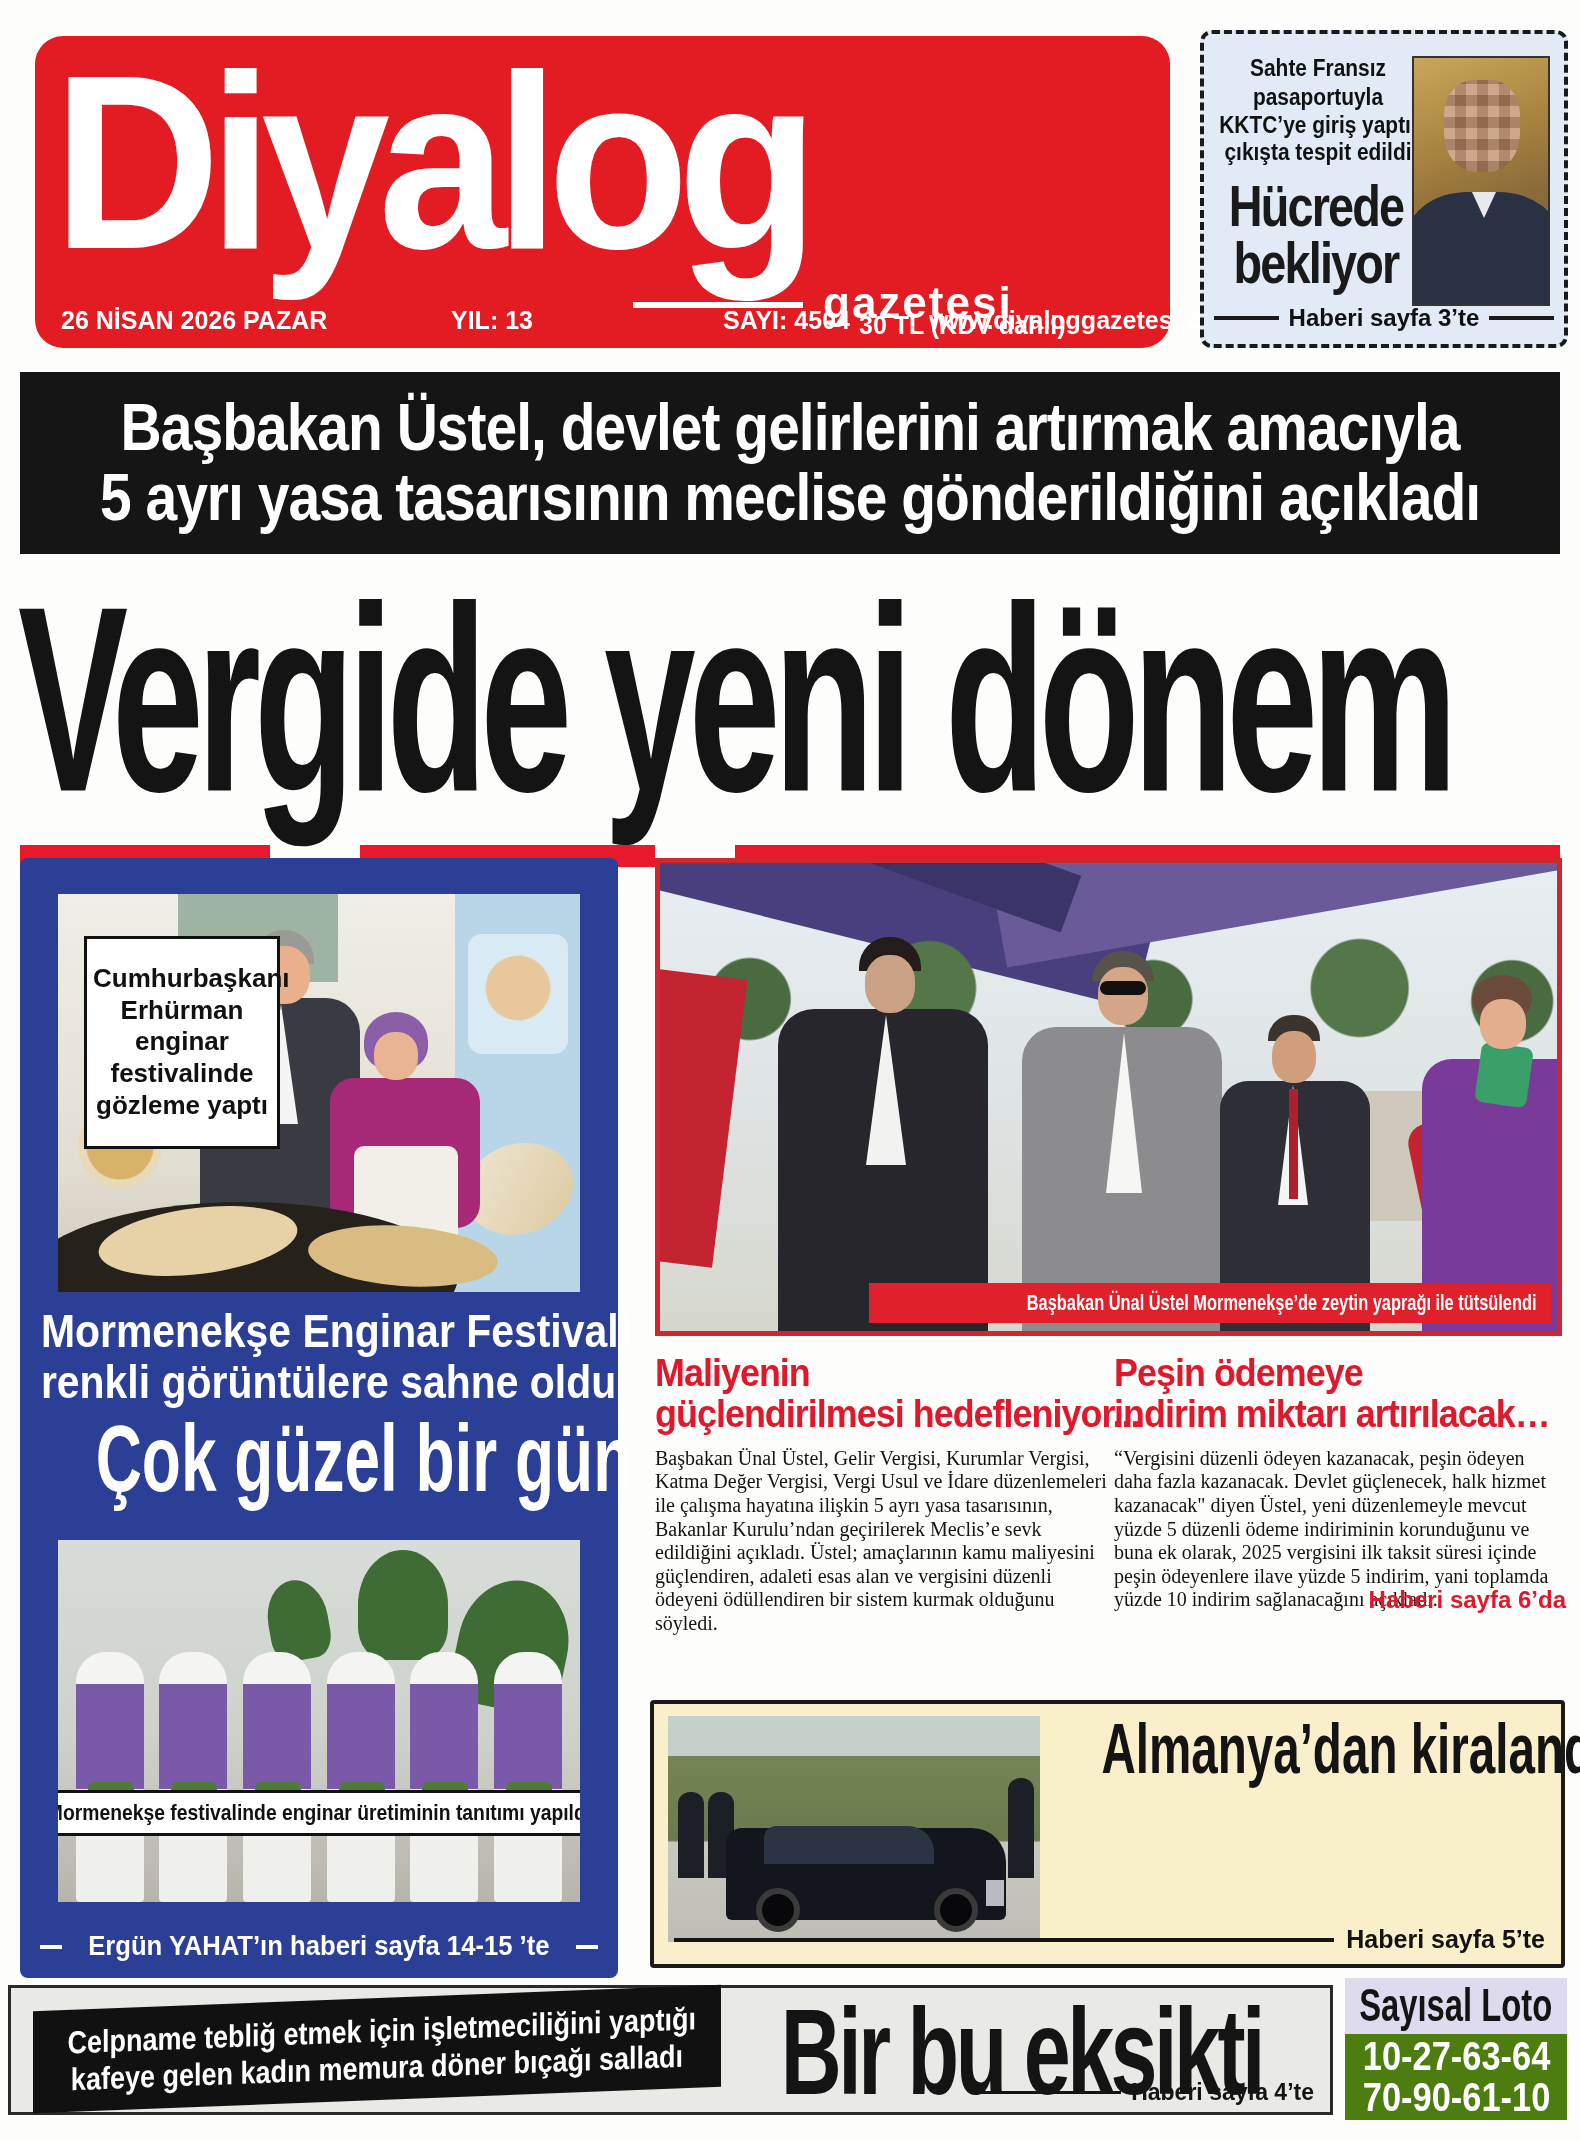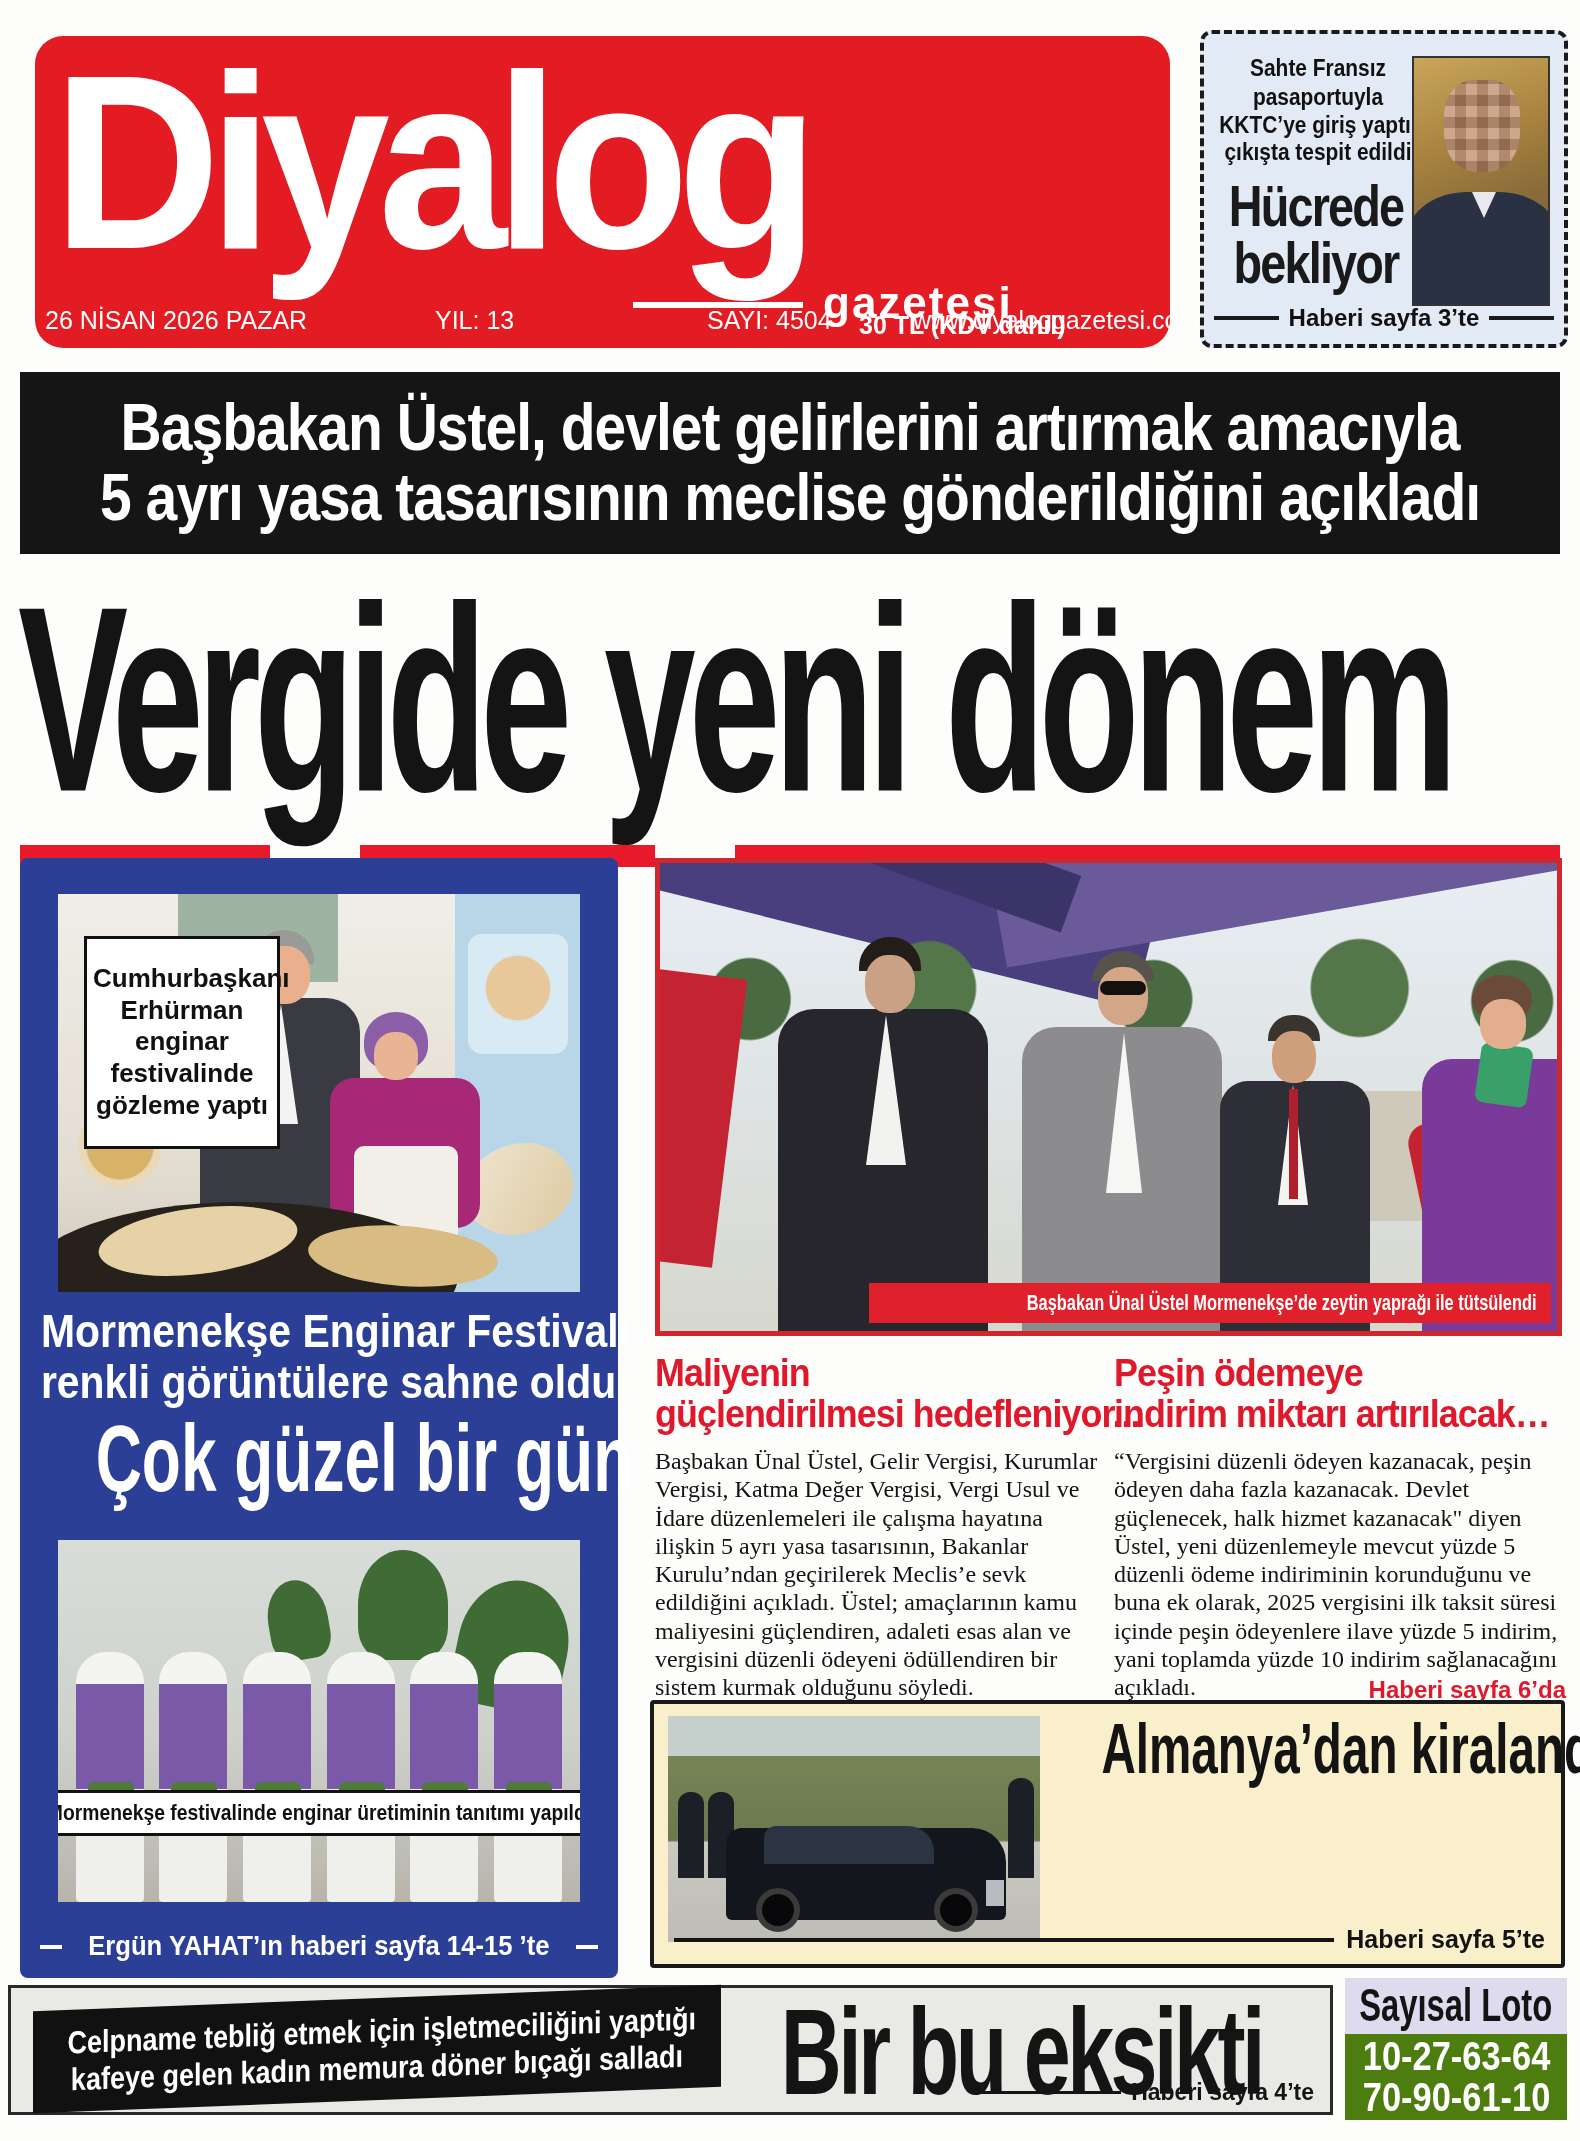--- a/index.html
+++ b/index.html
@@ -16,21 +16,21 @@
   .logo {
     position:absolute; left:18px; top:2px; color:#fff; font-weight:bold;
     font-size:232px; line-height:1; letter-spacing:-12px;
     transform:scale(1.0,1.07); transform-origin:left top; white-space:nowrap;
   }
   .sublogo {
     position:absolute; left:788px; top:242px; color:#fff; font-weight:bold;
     font-size:44px; letter-spacing:2px;
   }
   .sublogo-line { position:absolute; left:598px; top:266px; width:170px; height:6px; background:#fff; }
-  .mast-row { position:absolute; left:0; bottom:8px; width:100%; height:34px; color:#fff; font-weight:normal; font-size:25px; }
+  .mast-row { position:absolute; left:16px; bottom:8px; width:100%; height:34px; color:#fff; font-weight:bold; font-size:25px; }
   .mast-row span { position:absolute; white-space:nowrap; }
   .m-date  { left:10px; }
   .m-year  { left:400px; }
   .m-issue { left:672px; }
   .m-site  { left:878px; } 
   .m-price2 { position:absolute; left:824px; bottom:8px; color:#fff; font-weight:bold; font-size:25px; white-space:nowrap; }
   
   .top-story {
     position:absolute; left:1200px; top:30px; width:368px; height:318px;
     background:#e2eaf5; border:4px dashed #1a1a1a; border-radius:12px;
@@ -178,21 +178,21 @@
   .cw-scarf { position:absolute; left:818px; top:182px; width:52px; height:60px; background:#3aa06a; border-radius:8px; transform:rotate(8deg); }
   .cw-body { position:absolute; left:762px; top:196px; width:180px; height:290px; border-radius:30px 30px 0 0; background:#7a3a9a; }
   .ccap { position:absolute; right:6px; bottom:8px; background:#e0202a; padding:8px 14px; }
   .ccap span { display:inline-block; color:#fff; font-weight:bold; font-size:21px; white-space:nowrap;
     transform:scale(0.78,1.05); transform-origin:right center; }
   
   .col { position:absolute; top:1352px; width:452px; }
   .colL { left:655px; } .colR { left:1114px; }
   .col-h { color:#e0182c; font-weight:bold; font-size:37px; line-height:1.12; letter-spacing:-1px; }
   .col-h div { transform:scale(0.97,1.05); transform-origin:left center; white-space:nowrap; }
-  .col-b { margin-top:12px; font-family:"Liberation Serif", serif; font-size:24px; line-height:1.18; color:#141414; }
+  .col-b { margin-top:12px; font-family:"Liberation Serif", serif; font-size:20px; line-height:1.18; color:#141414; }
   .col-ref { text-align:right; color:#e0182c; font-weight:bold; font-size:24px; margin-top:-26px; }
   
   .limobox {
     position:absolute; left:650px; top:1700px; width:915px; height:268px;
     background:#f9f0cb; border:4px solid #1a1a1a; border-radius:4px;
   }
   .limophoto { position:absolute; left:14px; top:12px; width:372px; height:226px; overflow:hidden;
     background:linear-gradient(180deg,#7a8a5a 0%,#6b7a4e 55%,#c9c9c2 56%,#bdbdb6 100%); }
   .limo-sky { position:absolute; left:0; top:0; width:100%; height:40px; background:#d8e2e8; opacity:0.8; }
   .limo-body { position:absolute; left:58px; bottom:22px; width:280px; height:92px; background:#14161d;

